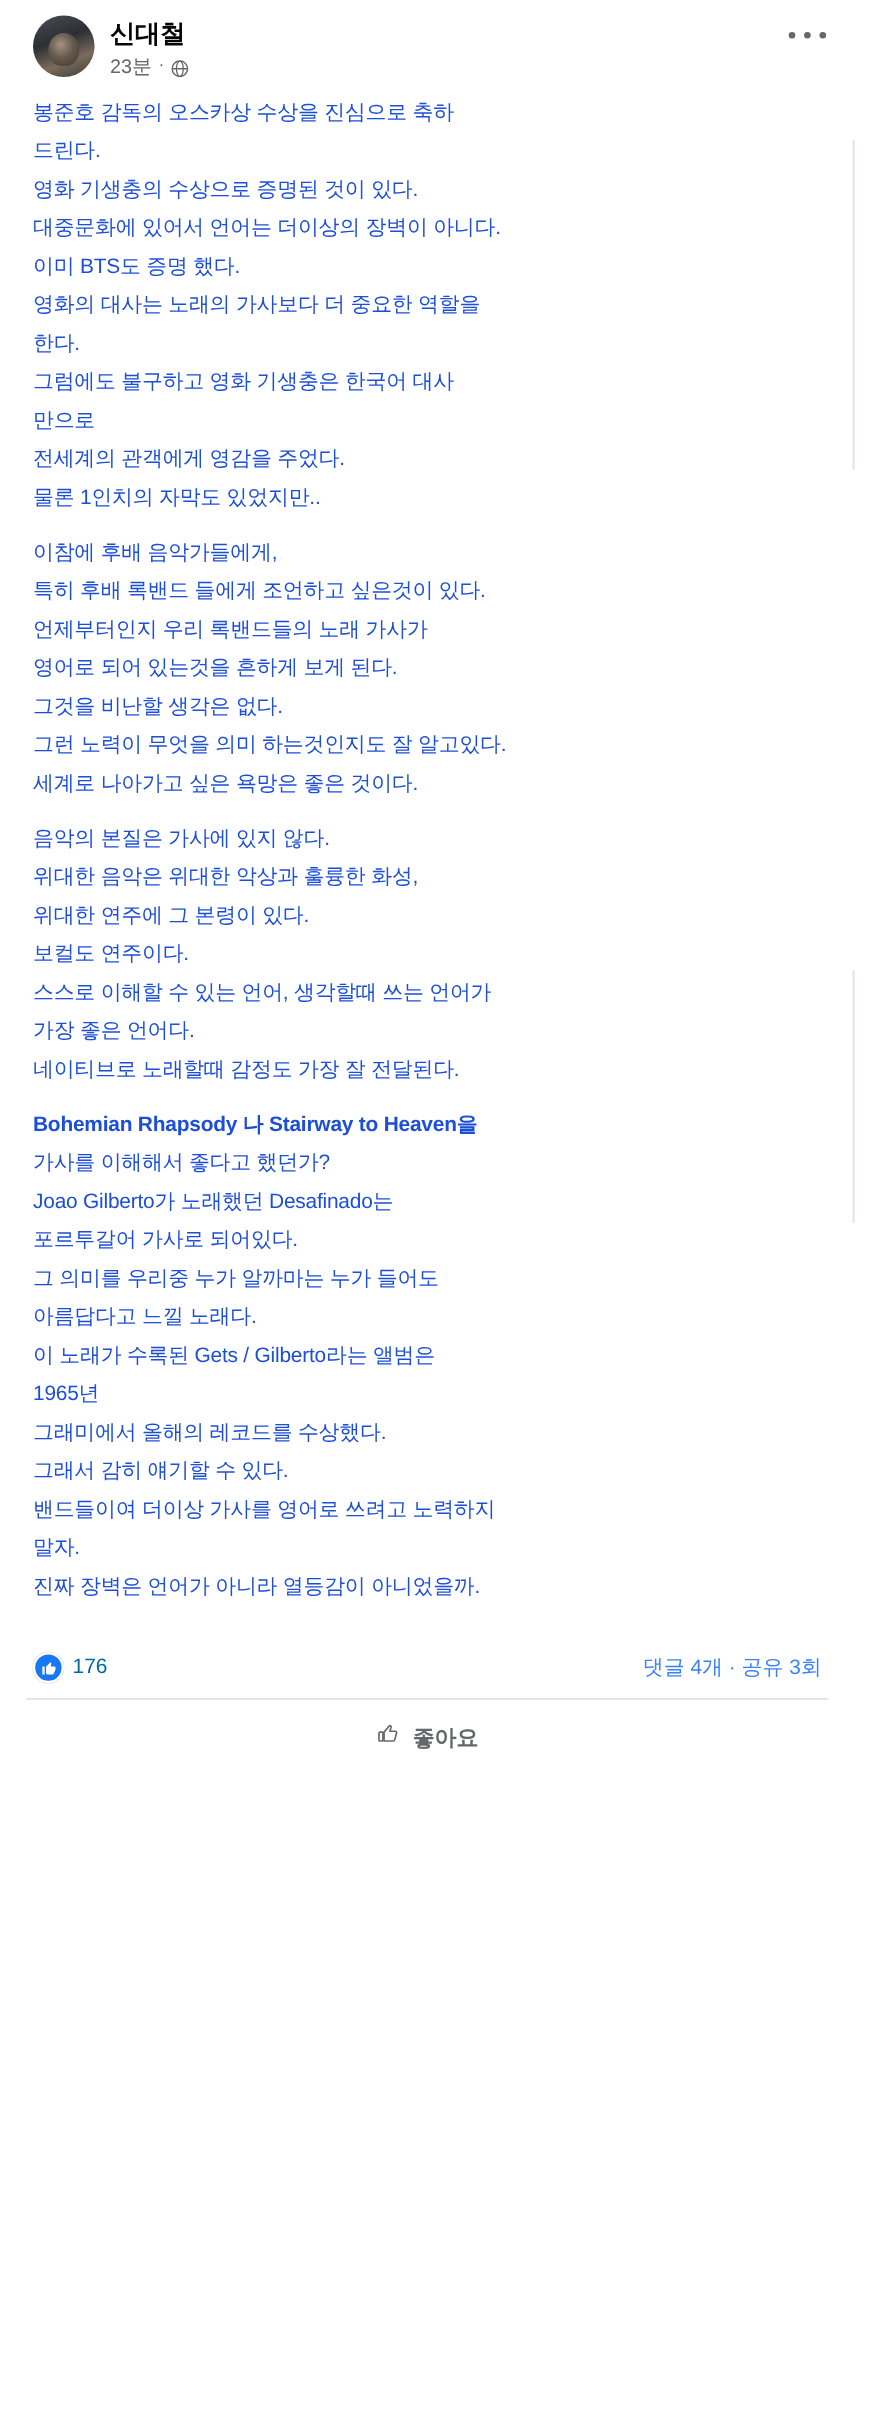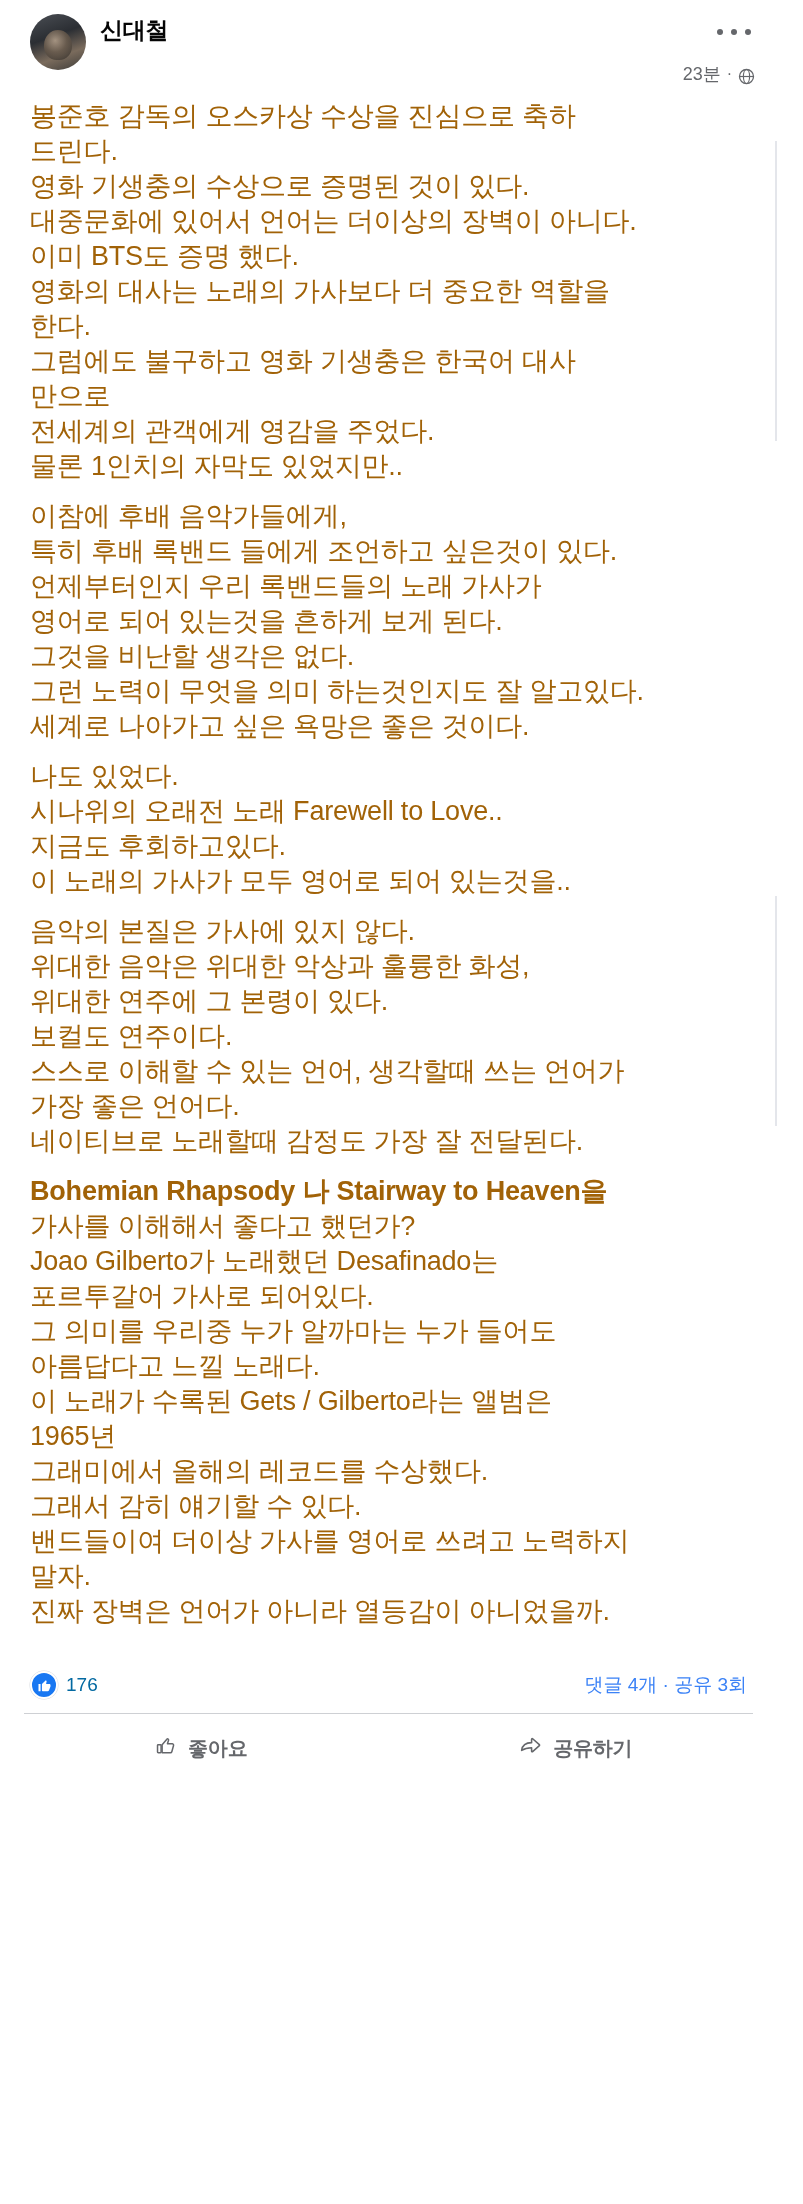--- a/index.html
+++ b/index.html
@@ -57,25 +57,24 @@
   .author-name {
     font-size: 23px;
     font-weight: bold;
     color: #050505;
     line-height: 28px;
     letter-spacing: -0.2px;
   }
   .meta-row {
     display: flex;
     align-items: center;
-    margin-top: 19px;
+    margin-top: 5px;
     color: #65676b;
     font-size: 18px;
     line-height: 22px;
-    justify-content: flex-end;
   }
   .meta-time { color: #65676b; }
   .meta-dot { margin: 0 6px; color: #65676b; font-size: 16px; }
   .globe-icon { display: inline-block; width: 17px; height: 17px; position: relative; top: 2px; }
   .menu-dots {
     position: absolute;
     right: 26px;
     top: 22px;
     width: 34px;
     height: 20px;
@@ -86,23 +85,23 @@
   }
   .menu-dots span {
     width: 6px; height: 6px; border-radius: 50%;
     background: #65676b;
     display: block;
   }
 
   
   .post-body {
     padding: 8px 30px 4px 30px;
-    font-size: 27px;
+    font-size: 19px;
     line-height: 35px;
-    color: #a16207;
+    color: #1d4ed8;
     letter-spacing: -0.2px;
     position: relative;
     word-break: keep-all;
   }
   .para { margin: 0 0 0 0; white-space: pre-wrap; }
   .para.spacer-before { margin-top: 15px; }
   .para.bold-lead { font-weight: bold; }
 
   
   .edge-mark {
@@ -208,24 +207,20 @@
 만으로
 전세계의 관객에게 영감을 주었다.
 물론 1인치의 자막도 있었지만..</p>
     <p class="para spacer-before">이참에 후배 음악가들에게,
 특히 후배 록밴드 들에게 조언하고 싶은것이 있다.
 언제부터인지 우리 록밴드들의 노래 가사가
 영어로 되어 있는것을 흔하게 보게 된다.
 그것을 비난할 생각은 없다.
 그런 노력이 무엇을 의미 하는것인지도 잘 알고있다.
 세계로 나아가고 싶은 욕망은 좋은 것이다.</p>
-    <p class="para spacer-before">나도 있었다.
-시나위의 오래전 노래 Farewell to Love..
-지금도 후회하고있다.
-이 노래의 가사가 모두 영어로 되어 있는것을..</p>
     <p class="para spacer-before">음악의 본질은 가사에 있지 않다.
 위대한 음악은 위대한 악상과 훌륭한 화성,
 위대한 연주에 그 본령이 있다.
 보컬도 연주이다.
 스스로 이해할 수 있는 언어, 생각할때 쓰는 언어가
 가장 좋은 언어다.
 네이티브로 노래할때 감정도 가장 잘 전달된다.</p>
     <p class="para spacer-before bold-lead">Bohemian Rhapsody 나 Stairway to Heaven을</p>
     <p class="para">가사를 이해해서 좋다고 했던가?
 Joao Gilberto가 노래했던 Desafinado는
@@ -258,23 +253,15 @@
   <div class="actions">
     <button class="action-btn">
       <span>
         <svg width="23" height="23" viewBox="0 0 20 20" fill="none" stroke="#65676b" stroke-width="1.3">
           <path d="M6.2 8.4 10.3 3.6c.3-.35.8-.4 1.15-.12.32.26.45.7.32 1.1l-.95 3.1h4.2c.75 0 1.3.72 1.1 1.44l-1.5 5.4c-.15.52-.62.88-1.16.88H6.2z" stroke-linejoin="round"></path>
           <rect x="2.2" y="8.4" width="3.1" height="7" rx="0.6"></rect>
         </svg>
       </span>
       <span>좋아요</span>
     </button>
-    <button class="action-btn">
-      <span>
-        <svg width="24" height="24" viewBox="0 0 20 20" fill="none" stroke="#65676b" stroke-width="1.3">
-          <path d="M2.2 13.6c.6-4.3 3.4-6.3 8.3-6.4V4.3c0-.45.53-.68.86-.38l5.6 5c.23.2.23.56 0 .76l-5.6 5c-.33.3-.86.07-.86-.38v-2.9c-3.5 0-5.9.6-8.3 2.2z" stroke-linejoin="round"></path>
-        </svg>
-      </span>
-      <span>공유하기</span>
-    </button>
   </div>
 
 </div>
 
 </body></html>

